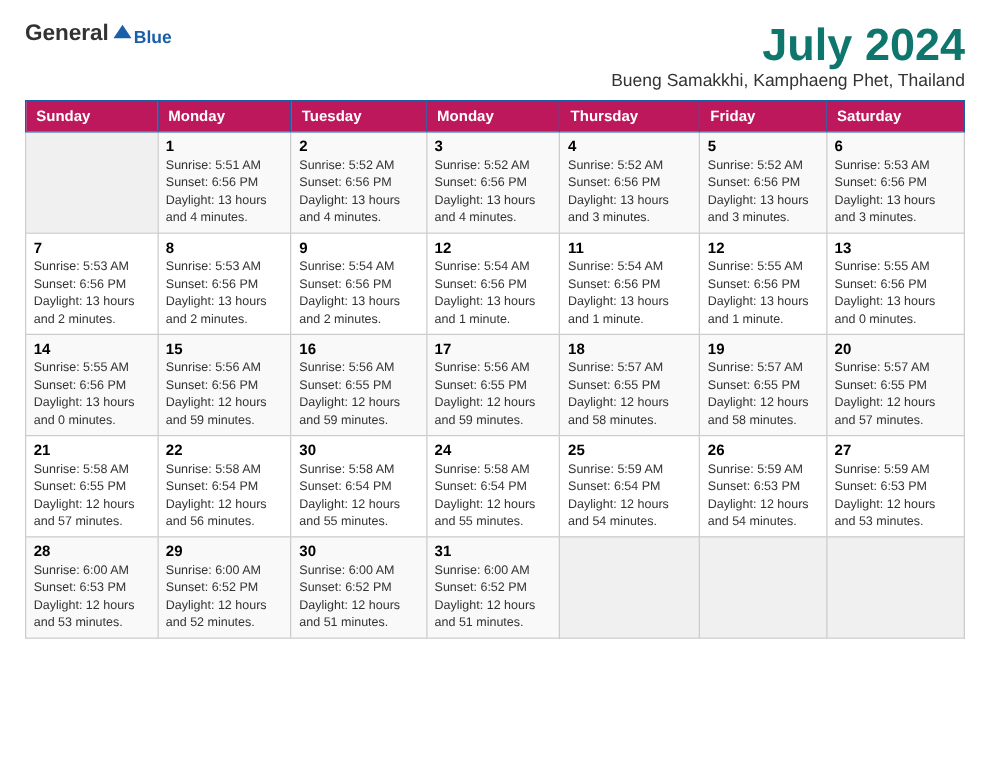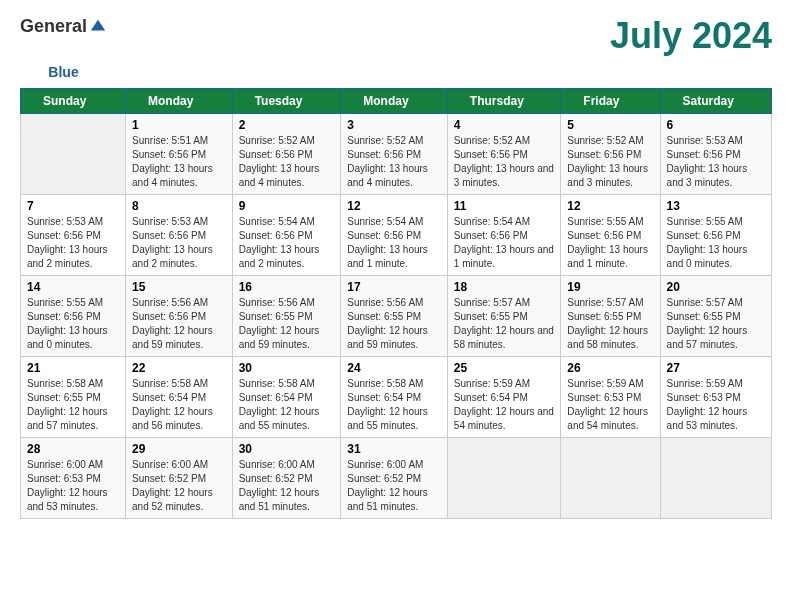--- a/index.html
+++ b/index.html
@@ -11,23 +11,22 @@
       padding: 16px 20px;
     }
     .header {
       display: flex;
       justify-content: space-between;
       align-items: flex-start;
       margin-bottom: 8px;
     }
     .logo {
       display: flex;
-      flex-direction: column;
-      align-items: center;
-      gap: 27px;
+      flex-direction: row;
+      align-items: flex-end;
     }
     .logo-text {
       display: flex;
       align-items: center;
     }
     .logo-general {
       font-size: 18px;
       font-weight: bold;
       color: #333;
     }
@@ -54,23 +53,23 @@
       font-size: 14px;
       color: #333;
       font-weight: normal;
     }
     table {
       width: 100%;
       border-collapse: collapse;
       font-size: 11px;
     }
     thead tr th {
-      background-color: #15803d;
+      background-color: #be185d;
       color: #fff;
-      padding: 5px 22px;
+      padding: 5px 8px;
       text-align: left;
       font-size: 12px;
       font-weight: bold;
       border: 1px solid #1a5fa8;
     }
     tbody tr td {
       border: 1px solid #ccc;
       padding: 4px 6px;
       vertical-align: top;
       height: 80px;
@@ -104,20 +103,21 @@
     <div class="logo-text">
       <span class="logo-general">General</span>
       <svg class="logo-icon" viewBox="0 0 20 20">
         <polygon points="10,2 18,14 2,14" fill="#1a5fa8"></polygon>
       </svg>
     </div>
     <span class="logo-blue">Blue</span>
   </div>
   <div class="title-section">
     <div class="month-title">July 2024</div>
+    <div class="subtitle">Bueng Samakkhi, Kamphaeng Phet, Thailand</div>
   </div>
 </div>
 
 <table>
   <thead>
     <tr>
     <th>Sunday</th>
         <th>Monday</th>
         <th>Tuesday</th>
         <th>Monday</th>

